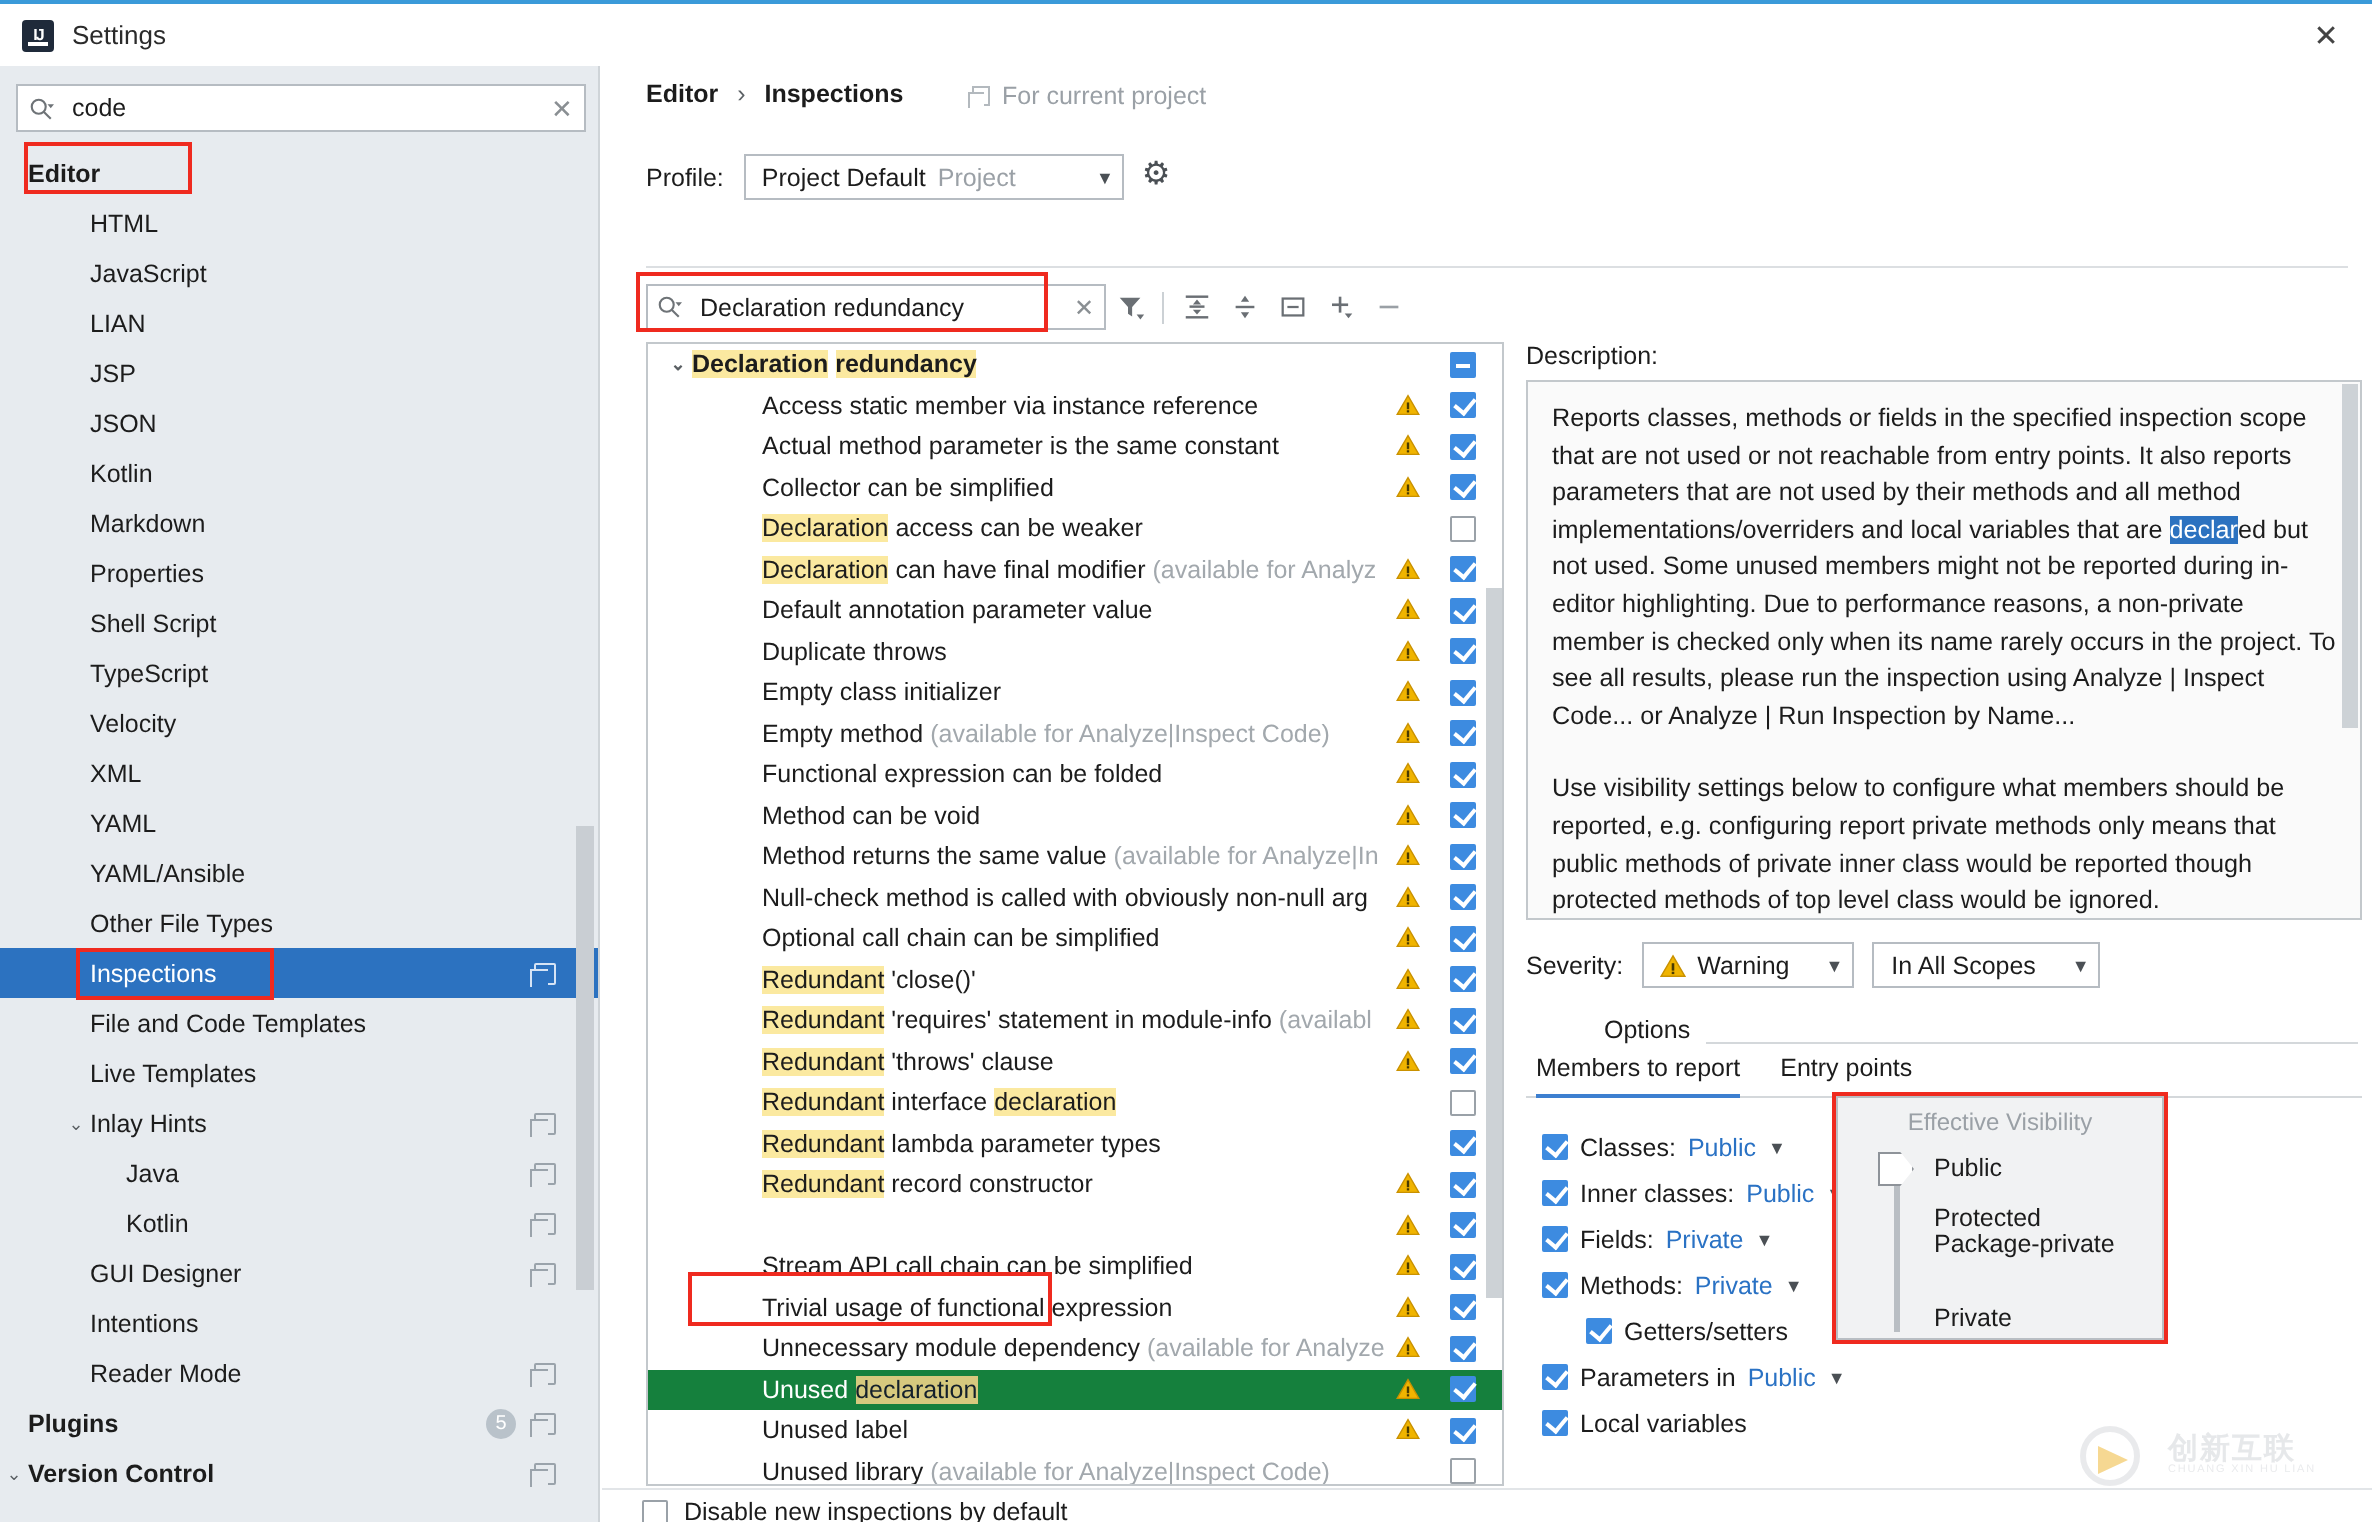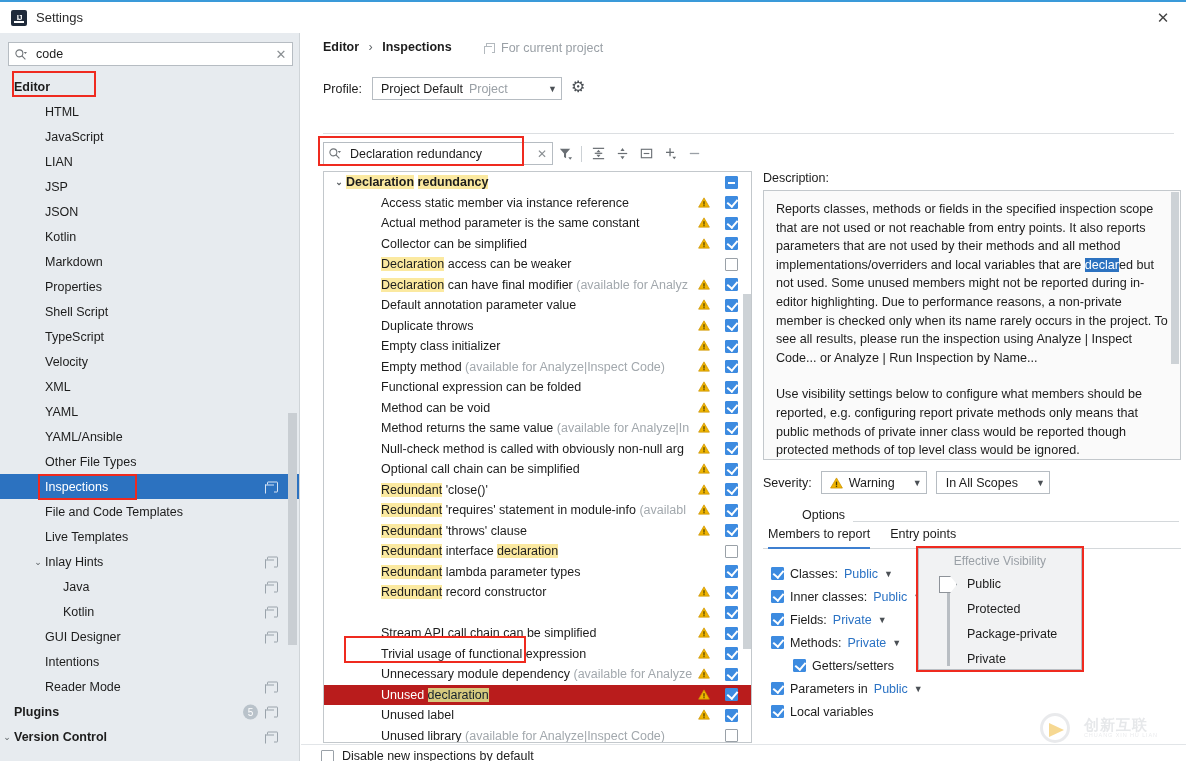--- a/index.html
+++ b/index.html
@@ -130,21 +130,21 @@
   }
   .lrow {
     height:20.5px; display:flex; align-items:center; position:relative;
     padding-left:8px; font-size:12.5px; white-space:nowrap;
   }
   .lrow.grp { font-weight:bold; padding-left:8px; }
   .lrow.child { padding-left:57px; }
   .lrow .exp { width:14px; text-align:center; font-size:9px; color:#5a5f63; }
   .hl { background:#fbe9a0; }
   .dim { color:#a2a8ad; }
-  .lrow.sel { background:#b91c1c; color:#fff; }
+  .lrow.sel { background:#15803d; color:#fff; }
   .lrow.sel .hl { background:#d6c97e; color:#14202b; }
   .warn {
     position:absolute; right:41px; width:12px; height:12px;
   }
   .cbx {
     position:absolute; right:13px; width:13px; height:13px;
     border:1px solid #9aa1a8; background:#fff; border-radius:1px;
   }
   .cbx.on { background:#3d8be0; border-color:#3d8be0; }
   .cbx.on::after {
@@ -747,21 +747,21 @@
     </div>
 
 </div>
 
 <div id="evpop">
   <div class="ev-title">Effective Visibility</div>
   <div class="track"></div>
   <div class="knob"></div>
   <div class="evitem" style="top:28px;">Public</div>
   <div class="evitem" style="top:53px;">Protected</div>
-  <div class="evitem" style="top:78px;">Package-private</div>
+  <div class="evitem" style="top:66px;">Package-private</div>
   <div class="evitem" style="top:103px;">Private</div>
 </div>
 
 <div class="redbox" style="left:318px; top:136px; width:206px; height:30px;"></div>
 <div class="redbox" style="left:344px; top:636px; width:182px; height:27px;"></div>
 <div class="redbox" style="left:916px; top:546px; width:168px; height:126px;"></div>
 
 <div id="botline"></div>
 
 <div id="watermark">

